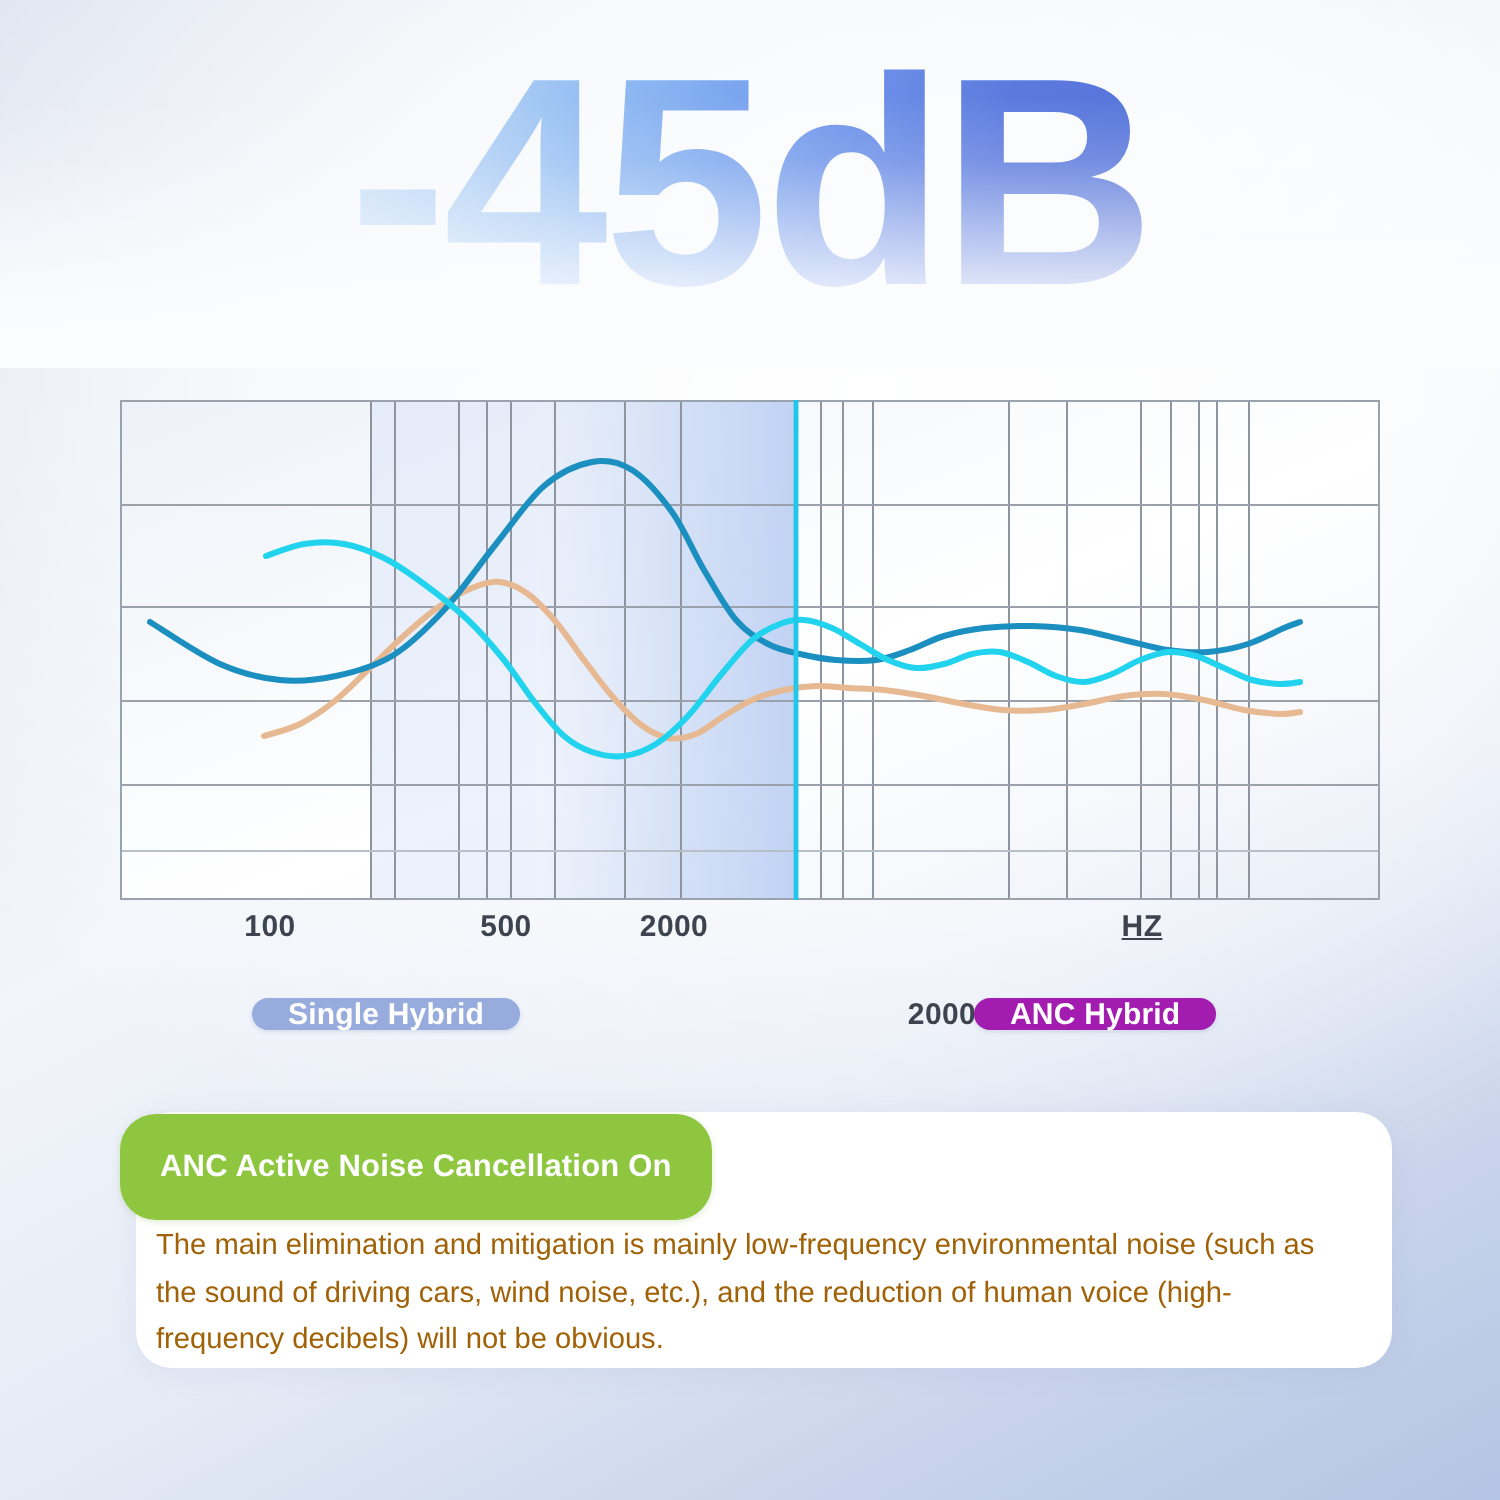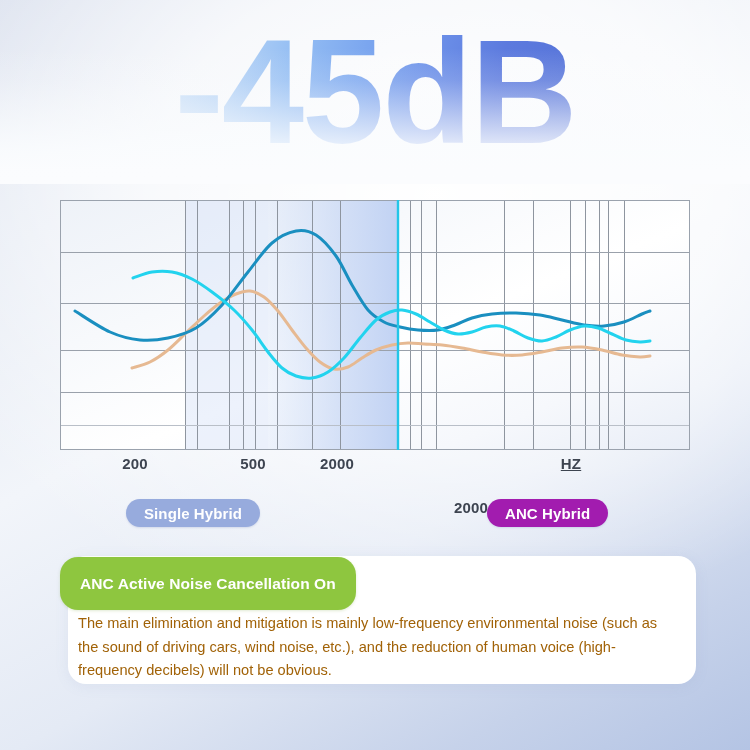--- a/index.html
+++ b/index.html
@@ -75,21 +75,21 @@
 
   
   #legend {
     position: absolute;
     left: 60px; top: 499px;
     width: 630px; height: 34px;
   }
   .pill {
     position: absolute;
     top: 0;
-    height: 28px;
+    height: 16px;
     border-radius: 16px;
     background: #97abdd;
     color: #ffffff;
     font-size: 15px;
     font-weight: 700;
     display: flex;
     align-items: center;
     justify-content: center;
     padding: 0 18px;
     letter-spacing: 0.1px;
@@ -198,21 +198,21 @@
         <path d="M 15 111 C 20.833333333333332 114.5, 39.166666666666664 127.16666666666667, 50 132 C 60.833333333333336 136.83333333333334, 70.33333333333333 139, 80 140 C 89.66666666666667 141, 98.66666666666667 140, 108 138 C 117.33333333333333 136, 127 133.5, 136 128 C 145 122.5, 153.33333333333334 114.33333333333333, 162 105 C 170.66666666666666 95.66666666666667, 179.66666666666666 82.33333333333333, 188 72 C 196.33333333333334 61.666666666666664, 204 49.833333333333336, 212 43 C 220 36.166666666666664, 228.66666666666666 32.333333333333336, 236 31 C 243.33333333333334 29.666666666666668, 249.33333333333334 30.833333333333332, 256 35 C 262.6666666666667 39.166666666666664, 270 47.666666666666664, 276 56 C 282 64.33333333333333, 286.6666666666667 76, 292 85 C 297.3333333333333 94, 302.6666666666667 103.83333333333333, 308 110 C 313.3333333333333 116.16666666666667, 318.6666666666667 119.16666666666667, 324 122 C 329.3333333333333 124.83333333333333, 334.3333333333333 125.66666666666667, 340 127 C 345.6666666666667 128.33333333333334, 351.6666666666667 129.5, 358 130 C 364.3333333333333 130.5, 371.8333333333333 130.83333333333334, 378 130 C 384.1666666666667 129.16666666666666, 389.3333333333333 127, 395 125 C 400.6666666666667 123, 405.8333333333333 119.83333333333333, 412 118 C 418.1666666666667 116.16666666666667, 424.6666666666667 114.83333333333333, 432 114 C 439.3333333333333 113.16666666666667, 448 112.83333333333333, 456 113 C 464 113.16666666666667, 472.3333333333333 113.83333333333333, 480 115 C 487.6666666666667 116.16666666666667, 494.6666666666667 118.33333333333333, 502 120 C 509.3333333333333 121.66666666666667, 517 124, 524 125 C 531 126, 537.3333333333334 126.5, 544 126 C 550.6666666666666 125.5, 557.6666666666666 124, 564 122 C 570.3333333333334 120, 577.6666666666666 115.83333333333333, 582 114 C 586.3333333333334 112.16666666666667, 588.6666666666666 111.5, 590 111" fill="none" stroke="#1a8fc0" stroke-width="3" stroke-linecap="round" stroke-linejoin="round"></path>
         <path d="M 73 78 C 76.16666666666667 77, 85.5 73, 92 72 C 98.5 71, 105.33333333333333 70.83333333333333, 112 72 C 118.66666666666667 73.16666666666667, 125.33333333333333 75.66666666666667, 132 79 C 138.66666666666666 82.33333333333333, 145 86.83333333333333, 152 92 C 159 97.16666666666667, 167.33333333333334 103.66666666666667, 174 110 C 180.66666666666666 116.33333333333333, 186.33333333333334 123, 192 130 C 197.66666666666666 137, 203 145.66666666666666, 208 152 C 213 158.33333333333334, 217.33333333333334 164, 222 168 C 226.66666666666666 172, 231 174.33333333333334, 236 176 C 241 177.66666666666666, 246.66666666666666 178.66666666666666, 252 178 C 257.3333333333333 177.33333333333334, 262.6666666666667 175.33333333333334, 268 172 C 273.3333333333333 168.66666666666666, 278.6666666666667 163.66666666666666, 284 158 C 289.3333333333333 152.33333333333334, 294.6666666666667 144.33333333333334, 300 138 C 305.3333333333333 131.66666666666666, 311 124.33333333333333, 316 120 C 321 115.66666666666667, 325.6666666666667 113.66666666666667, 330 112 C 334.3333333333333 110.33333333333333, 337.6666666666667 109.66666666666667, 342 110 C 346.3333333333333 110.33333333333333, 351.3333333333333 112, 356 114 C 360.6666666666667 116, 365.3333333333333 119.33333333333333, 370 122 C 374.6666666666667 124.66666666666667, 379.3333333333333 128, 384 130 C 388.6666666666667 132, 393.3333333333333 133.66666666666666, 398 134 C 402.6666666666667 134.33333333333334, 407.3333333333333 133.16666666666666, 412 132 C 416.6666666666667 130.83333333333334, 421.3333333333333 128, 426 127 C 430.6666666666667 126, 435.3333333333333 125.33333333333333, 440 126 C 444.6666666666667 126.66666666666667, 449.3333333333333 129, 454 131 C 458.6666666666667 133, 463.3333333333333 136.33333333333334, 468 138 C 472.6666666666667 139.66666666666666, 477.3333333333333 141.16666666666666, 482 141 C 486.6666666666667 140.83333333333334, 491.3333333333333 138.83333333333334, 496 137 C 500.6666666666667 135.16666666666666, 505.3333333333333 131.83333333333334, 510 130 C 514.6666666666666 128.16666666666666, 519.3333333333334 126.33333333333333, 524 126 C 528.6666666666666 125.66666666666667, 533.3333333333334 126.66666666666667, 538 128 C 542.6666666666666 129.33333333333334, 547.3333333333334 132, 552 134 C 556.6666666666666 136, 561.3333333333334 138.66666666666666, 566 140 C 570.6666666666666 141.33333333333334, 576 141.83333333333334, 580 142 C 584 142.16666666666666, 588.3333333333334 141.16666666666666, 590 141" fill="none" stroke="#22d3ee" stroke-width="3" stroke-linecap="round" stroke-linejoin="round"></path>
       </g>
     <g id="marker-group">
         <line x1="338" y1="0" x2="338" y2="250" stroke="#22c6e8" stroke-width="2.4"></line>
       </g>
   </svg>
 </div>
 
 <div id="axis-labels">
-    <div class="axis-tick" style="left: 75px;">200</div>
+    <div class="axis-tick" style="left: 75px;">100</div>
     <div class="axis-tick" style="left: 193px;">500</div>
     <div class="axis-tick" style="left: 277px;">2000</div>
     <div class="axis-tick" style="left: 411px; margin-top: 44px;">2000</div>
     <div class="axis-tick" style="left: 511px; text-decoration: underline;">HZ</div>
   </div>
 
 <div id="legend">
   <div class="pill" id="pill-single" style="background: rgb(151, 171, 221);">Single Hybrid</div>
   <div class="pill" id="pill-anc" style="background: #a21caf;">ANC Hybrid</div>
 </div>

